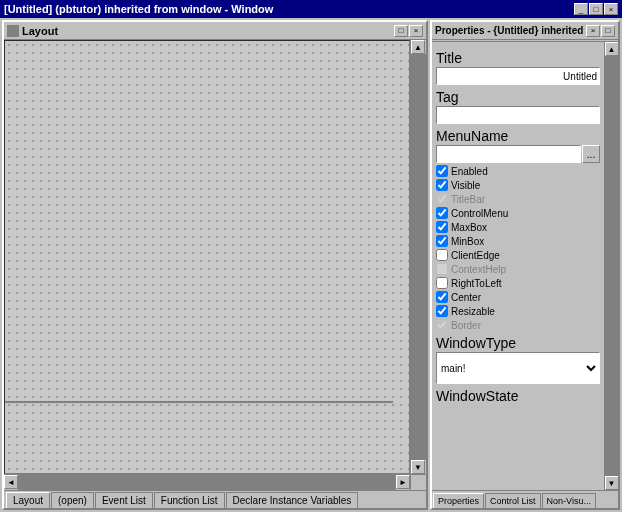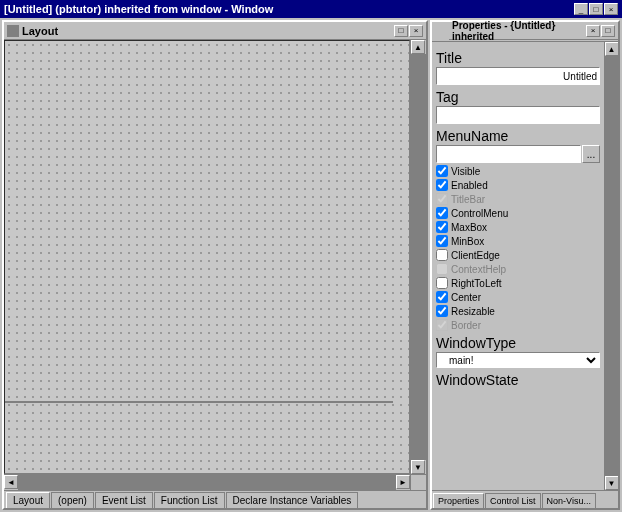--- a/index.html
+++ b/index.html
@@ -174,21 +174,20 @@
     }
     .right-panel-title {
       background: #c0c0c0;
       border-bottom: 1px solid #808080;
       padding: 1px 3px;
       display: flex;
       align-items: center;
       justify-content: space-between;
       height: 18px;
       flex-shrink: 0;
-      margin-left: 17px;
     }
     
     .prop-tabs {
       display: flex;
       background: #c0c0c0;
       padding: 2px 2px 0;
       flex-shrink: 0;
     }
     .prop-tab {
       padding: 1px 6px;
@@ -268,27 +267,26 @@
     }
     .prop-checkbox.disabled label {
       color: #808080;
     }
     .prop-checkbox.disabled input {
       opacity: 0.5;
     }
     
     .prop-select {
       width: 100%;
-      height: 16px;
+      height: 32px;
       background: white;
       border: 1px solid;
       border-color: #808080 #ffffff #ffffff #808080;
       font-size: 10px;
       cursor: pointer;
-      padding-left: 8px;
     }
     
     .right-bottom-tabs {
       height: 18px;
       border-top: 1px solid #808080;
       display: flex;
       align-items: flex-end;
       padding: 0 1px;
       flex-shrink: 0;
     }
@@ -433,26 +431,26 @@
         
         
         <div class="prop-label">MenuName</div>
         <div class="prop-input-with-btn">
           <input class="prop-input" type="text" value="" style="">
           <div class="prop-ellipsis-btn">...</div>
         </div>
         
         
         <div class="prop-checkbox">
+          <input type="checkbox" id="cb-enabled" checked="" style="">
+          <label for="cb-enabled">Enabled</label>
+        </div>
+        <div class="prop-checkbox">
           <input type="checkbox" id="cb-visible" checked="" style="">
           <label for="cb-visible">Visible</label>
-        </div>
-        <div class="prop-checkbox">
-          <input type="checkbox" id="cb-enabled" checked="" style="">
-          <label for="cb-enabled">Enabled</label>
         </div>
         <div class="prop-checkbox disabled">
           <input type="checkbox" id="cb-titlebar" checked="" disabled="" style="">
           <label for="cb-titlebar">TitleBar</label>
         </div>
         <div class="prop-checkbox">
           <input type="checkbox" id="cb-controlmenu" checked="" style="">
           <label for="cb-controlmenu">ControlMenu</label>
         </div>
         <div class="prop-checkbox">

